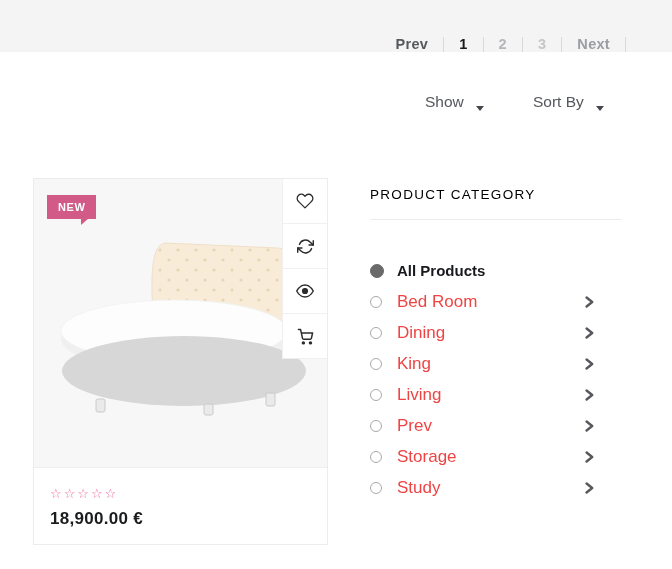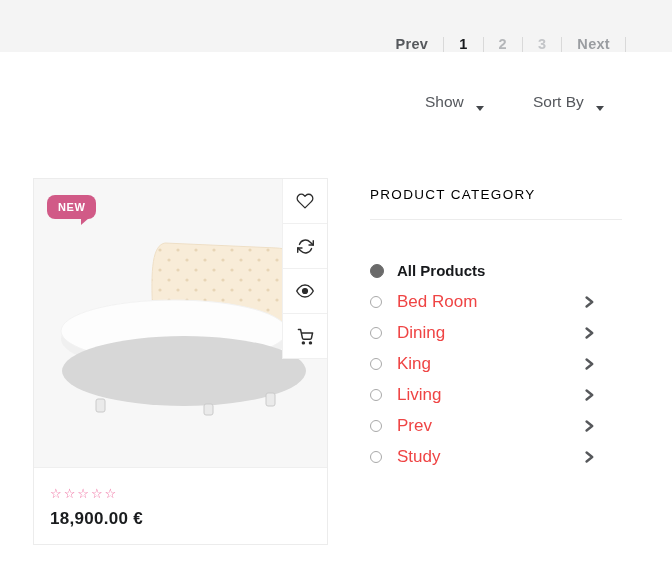--- a/index.html
+++ b/index.html
@@ -58,21 +58,21 @@
     position: relative; width: 100%; height: 289px;
     background: #f7f7f7; border-bottom: 1px solid #efefef;
     overflow: hidden;
   }
   .bed-svg { position: absolute; left: 22px; top: 56px; opacity: .96; }
 
   .badge {
     position: absolute; left: 13px; top: 16px;
     background: #d15a87; color: #fff;
     font-size: 11px; font-weight: bold; letter-spacing: .6px;
-    padding: 6px 11px; border-radius: 8px; z-index: 3;
+    padding: 6px 11px; border-radius: 0; z-index: 3;
   }
   .badge:after {
     content: ""; position: absolute; right: 7px; bottom: -6px;
     width: 0; height: 0;
     border-top: 7px solid #d15a87;
     border-right: 8px solid transparent;
   }
 
   .action-col { position: absolute; right: 0; top: 0; width: 45px; z-index: 2; }
   .action-cell {
@@ -249,20 +249,29 @@
       <span class="radio"></span>
       <span class="cat-label">Prev</span>
       <span class="chevron">
         <svg width="9" height="12" viewBox="0 0 9 12">
             <path d="M1.6 1.5 L7.2 6 L1.6 10.5" fill="none" stroke="#56585b" stroke-width="2.4" stroke-linecap="round" stroke-linejoin="round"></path>
           </svg>
       </span>
     </li>
     <li class="cat-row">
       <span class="radio"></span>
+      <span class="cat-label">Storage</span>
+      <span class="chevron">
+        <svg width="9" height="12" viewBox="0 0 9 12">
+            <path d="M1.6 1.5 L7.2 6 L1.6 10.5" fill="none" stroke="#56585b" stroke-width="2.4" stroke-linecap="round" stroke-linejoin="round"></path>
+          </svg>
+      </span>
+    </li>
+    <li class="cat-row">
+      <span class="radio"></span>
       <span class="cat-label">Study</span>
       <span class="chevron">
         <svg width="9" height="12" viewBox="0 0 9 12">
             <path d="M1.6 1.5 L7.2 6 L1.6 10.5" fill="none" stroke="#56585b" stroke-width="2.4" stroke-linecap="round" stroke-linejoin="round"></path>
           </svg>
       </span>
     </li>
   </ul>
 </div>
 

